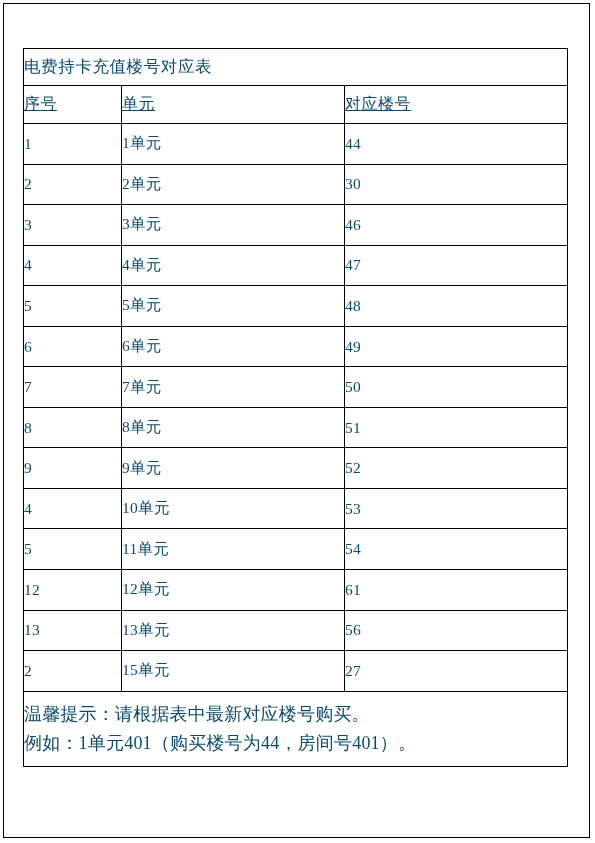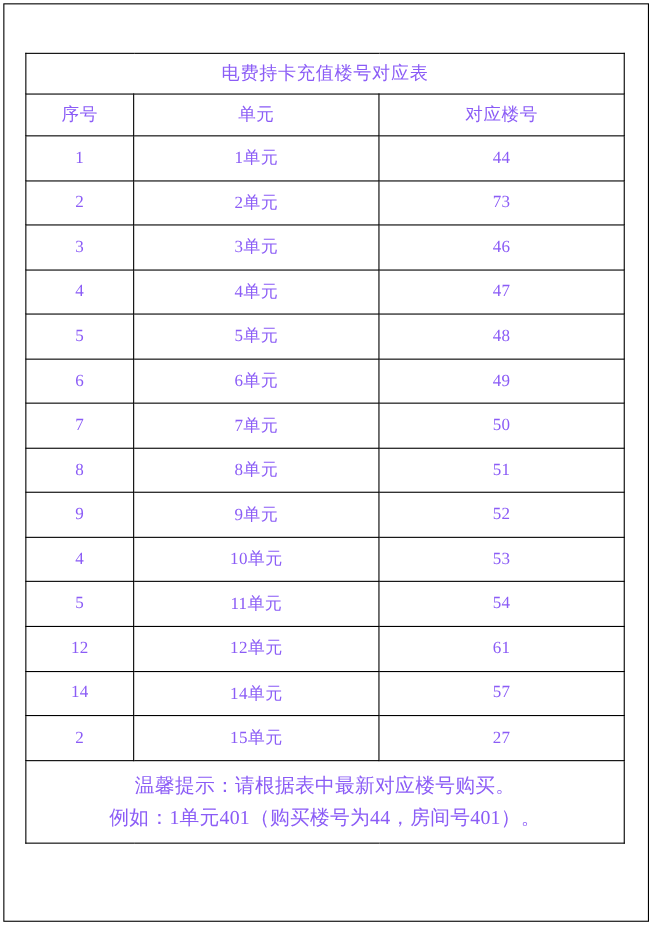--- a/index.html
+++ b/index.html
@@ -42,23 +42,22 @@
     width: 544px;
     border-collapse: collapse;
     table-layout: fixed;
     background: #ffffff;
   }
 
   table.doc-table td,
   table.doc-table th {
     border: 1.1px solid #000000;
     padding: 0;
-    text-align: center;
     vertical-align: middle;
-    color: #8b5cf6;
+    color: #0c4a6e;
     font-weight: normal;
   }
 
   
   col.c-index  { width: 98px; }
   col.c-unit   { width: 223px; }
   col.c-bldg   { width: 223px; }
 
   
   .title-cell {
@@ -67,20 +66,21 @@
     font-weight: bold;
     letter-spacing: 0.6px;
   }
 
   
   .head-cell {
     height: 37px;
     font-size: 16px;
     font-weight: bold;
     letter-spacing: 0.5px;
+    text-decoration: underline;
   }
 
   
   .body-cell {
     height: 39.55px;
     font-size: 15.5px;
     letter-spacing: 0.3px;
   }
 
   
@@ -119,21 +119,21 @@
       </tr>
 
       <tr>
           <td class="body-cell">1</td>
           <td class="body-cell">1单元</td>
           <td class="body-cell">44</td>
         </tr>
         <tr>
           <td class="body-cell">2</td>
           <td class="body-cell">2单元</td>
-          <td class="body-cell">73</td>
+          <td class="body-cell">30</td>
         </tr>
         <tr>
           <td class="body-cell">3</td>
           <td class="body-cell">3单元</td>
           <td class="body-cell">46</td>
         </tr>
         <tr>
           <td class="body-cell">4</td>
           <td class="body-cell">4单元</td>
           <td class="body-cell">47</td>
@@ -172,23 +172,23 @@
           <td class="body-cell">5</td>
           <td class="body-cell">11单元</td>
           <td class="body-cell">54</td>
         </tr>
         <tr>
           <td class="body-cell">12</td>
           <td class="body-cell">12单元</td>
           <td class="body-cell">61</td>
         </tr>
         <tr>
-          <td class="body-cell">14</td>
-          <td class="body-cell">14单元</td>
-          <td class="body-cell">57</td>
+          <td class="body-cell">13</td>
+          <td class="body-cell">13单元</td>
+          <td class="body-cell">56</td>
         </tr>
         <tr>
           <td class="body-cell">2</td>
           <td class="body-cell">15单元</td>
           <td class="body-cell">27</td>
         </tr>
         <tr>
         <td class="note-cell" colspan="3">
           <span class="note-line">温馨提示：请根据表中最新对应楼号购买。</span>
           <span class="note-line">例如：1单元401（购买楼号为44，房间号401）。</span>

